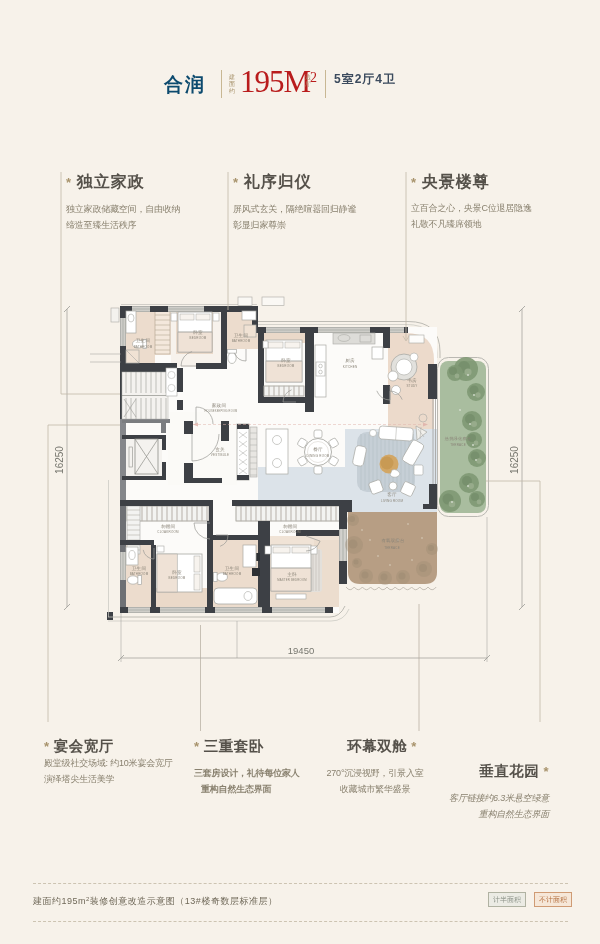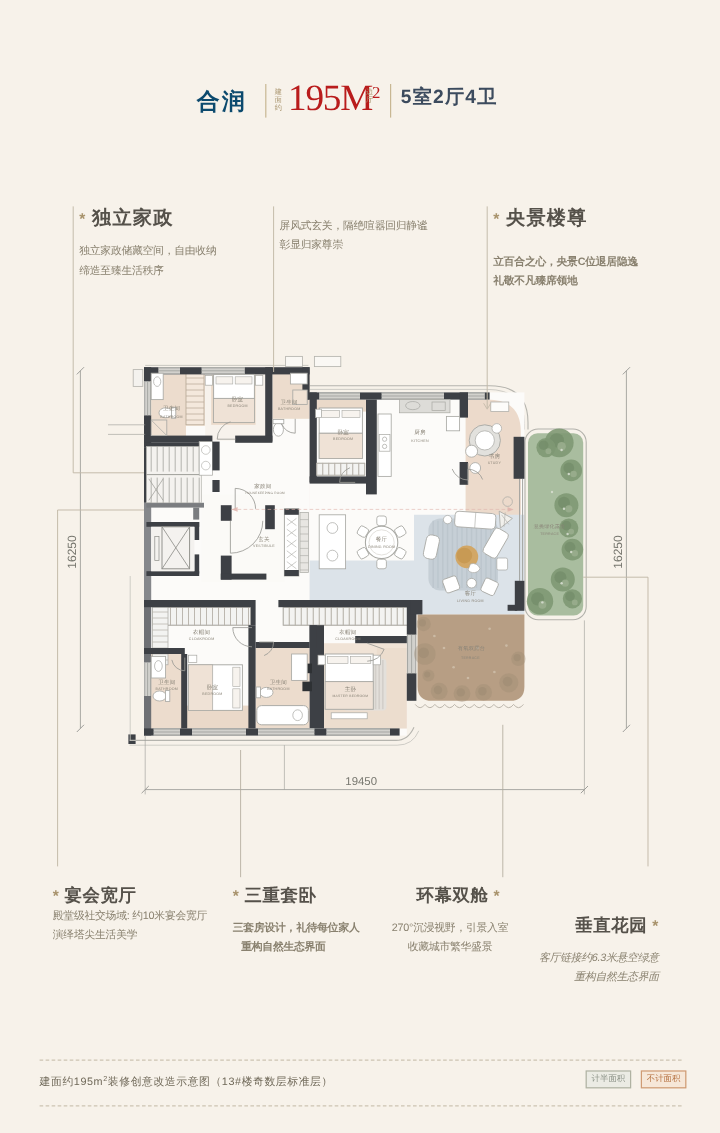--- a/index.html
+++ b/index.html
@@ -20,35 +20,36 @@
   <div class="abs" style="left:221px;top:8px;width:1px;height:28px;background:#c8b793;"></div>
 
   <div class="abs" style="left:229px;top:12px;font-size:6px;color:#a8936c;width:8px;line-height:7px;">建面约</div>
 
   <div class="abs" style="left:240px;top:2px;font-size:31px;color:#b91c1c;font-family:'Liberation Serif',serif;letter-spacing:-1px;">195M<span style="font-size:14px;vertical-align:10px;">2</span></div>
 
   <div class="abs" style="left:305px;top:12px;font-size:6px;color:#a8936c;width:8px;line-height:7px;">边厅</div>
 
   <div class="abs" style="left:325px;top:8px;width:1px;height:28px;background:#c8b793;"></div>
 
-  <div class="abs" style="left:334px;top:9px;font-size:16px;color:#3c4b5e;letter-spacing:1px;font-weight:bold;">5室2厅4卫</div>
+  <div class="abs" style="left:334px;top:9px;font-size:12px;color:#3c4b5e;letter-spacing:1px;font-weight:bold;">5室2厅4卫</div>
 </div>
 
 <div class="abs" style="left:66px;top:172px;">
   <div class="ftitle"><span class="ast">* </span>独立家政</div>
   <div class="fbody" style="margin-top:9px;">独立家政储藏空间，自由收纳<br>缔造至臻生活秩序</div>
 </div>
 
 <div class="abs" style="left:233px;top:172px;">
+  <div class="ftitle"><span class="ast">* </span>礼序归仪</div>
   <div class="fbody" style="margin-top:9px;">屏风式玄关，隔绝喧嚣回归静谧<br>彰显归家尊崇</div>
 </div>
 
 <div class="abs" style="left:411px;top:172px;">
   <div class="ftitle"><span class="ast">* </span>央景楼尊</div>
-  <div class="fbody" style="margin-top:18px;font-weight:bold;">立百合之心，央景C位退居隐逸<br>礼敬不凡臻席领地</div>
+  <div class="fbody" style="margin-top:8px;">立百合之心，央景C位退居隐逸<br>礼敬不凡臻席领地</div>
 </div>
 
 <div class="abs" style="left:44px;top:737px;">
   <div class="ftitle2"><span class="ast">* </span>宴会宽厅</div>
   <div class="fbody" style="">殿堂级社交场域: 约10米宴会宽厅<br>演绎塔尖生活美学</div>
 </div>
 
 <div class="abs" style="left:194px;top:737px;">
   <div class="ftitle2"><span class="ast">* </span>三重套卧</div>
   <div class="fbody" style="margin-top:10px;font-weight:bold;">三套房设计，礼待每位家人<br><span style="margin-left:7px;">重构自然生态界面</span></div>

